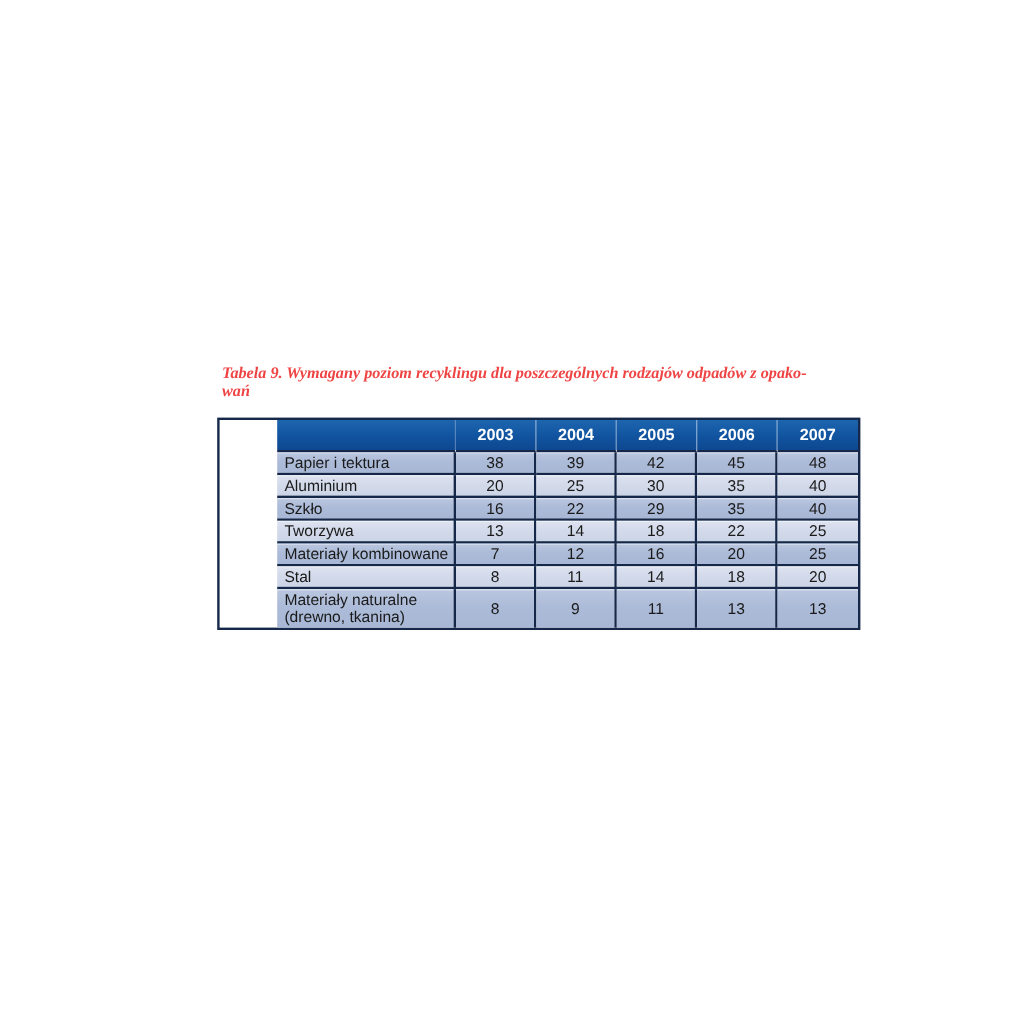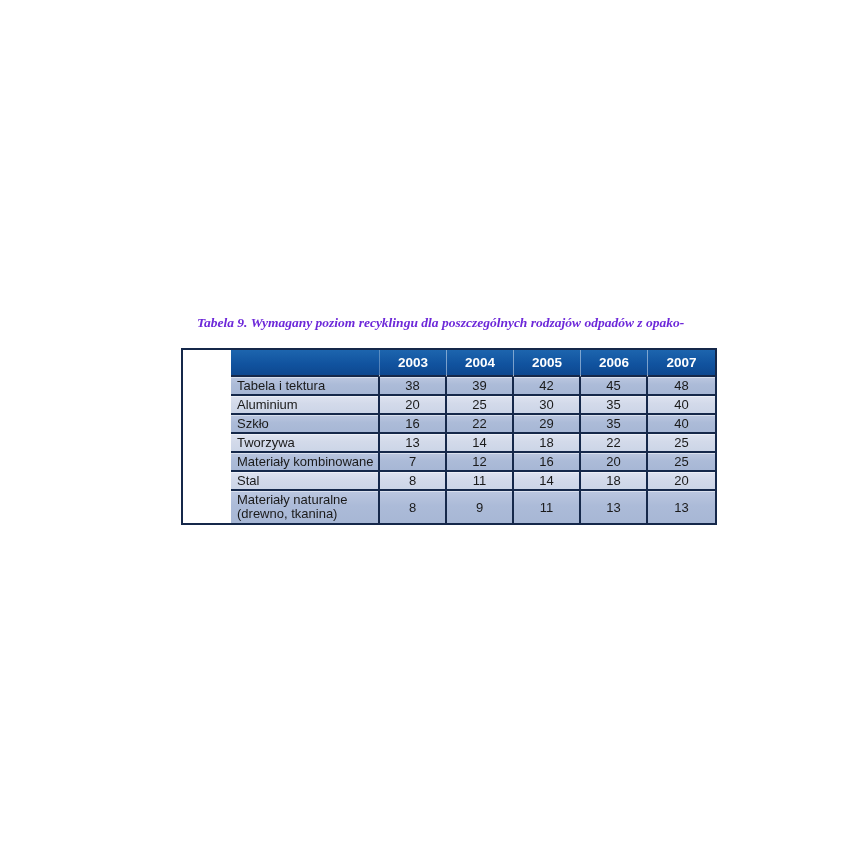--- a/index.html
+++ b/index.html
@@ -12,27 +12,27 @@
     background: #ffffff;
     position: relative;
     font-family: "Liberation Sans", sans-serif;
     overflow: hidden;
   }
   .caption {
     position: absolute;
     left: 181px;
     top: 299px;
     width: 520px;
-    margin: 16px;
+    margin: 4px;
     font-family: "Liberation Serif", serif;
     font-style: italic;
     font-weight: bold;
     font-size: 13.5px;
     line-height: 15px;
-    color: #6d28d9;
+    color: #ef4444;
   }
   .caption .cap-line {
     display: block;
     white-space: nowrap;
   }
   table.recycling {
     position: absolute;
     left: 181px;
     top: 348px;
     border-collapse: separate;
@@ -89,20 +89,21 @@
   td.val {
     text-align: center;
   }
   tr.r-tall td { height: 32px; }
 </style>
 </head>
 <body>
 
 <p class="caption">
   <span class="cap-line">Tabela 9. Wymagany poziom recyklingu dla poszczególnych rodzajów odpadów z opako-</span>
+  <span class="cap-line">wań</span>
 </p>
 
 <table class="recycling">
   <colgroup>
     <col class="c-label">
     <col class="c-year">
       <col class="c-year">
       <col class="c-year">
       <col class="c-year">
       <col class="c-year">
@@ -112,21 +113,21 @@
       <th class="corner"></th>
       <th>2003</th>
       <th>2004</th>
       <th>2005</th>
       <th>2006</th>
       <th>2007</th>
     </tr>
   </thead>
   <tbody>
     <tr class="r-med">
-      <td class="lbl">Tabela i tektura</td>
+      <td class="lbl">Papier i tektura</td>
       <td class="val">38</td>
       <td class="val">39</td>
       <td class="val">42</td>
       <td class="val">45</td>
       <td class="val">48</td>
     </tr>
     <tr class="r-light">
       <td class="lbl">Aluminium</td>
       <td class="val">20</td>
       <td class="val">25</td>

